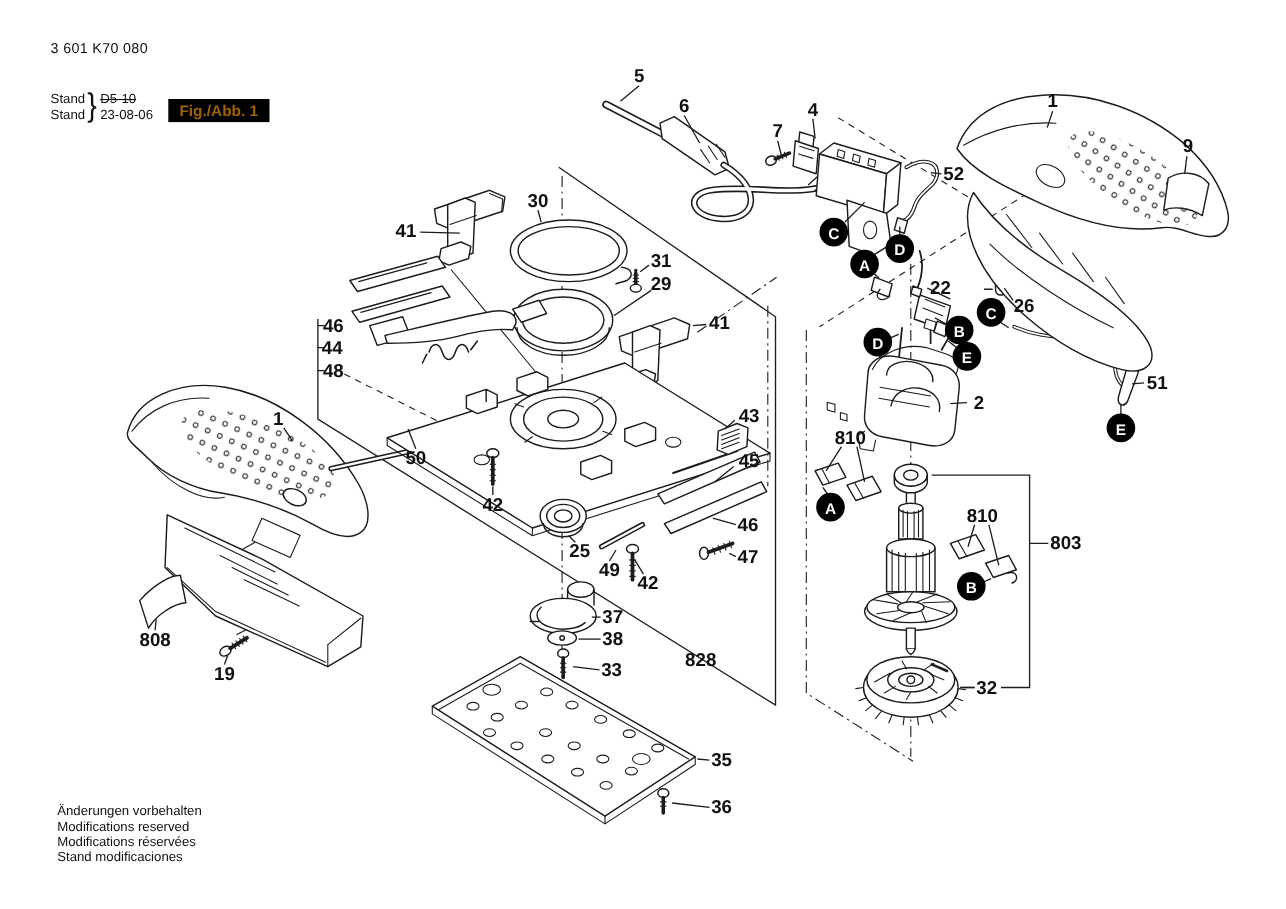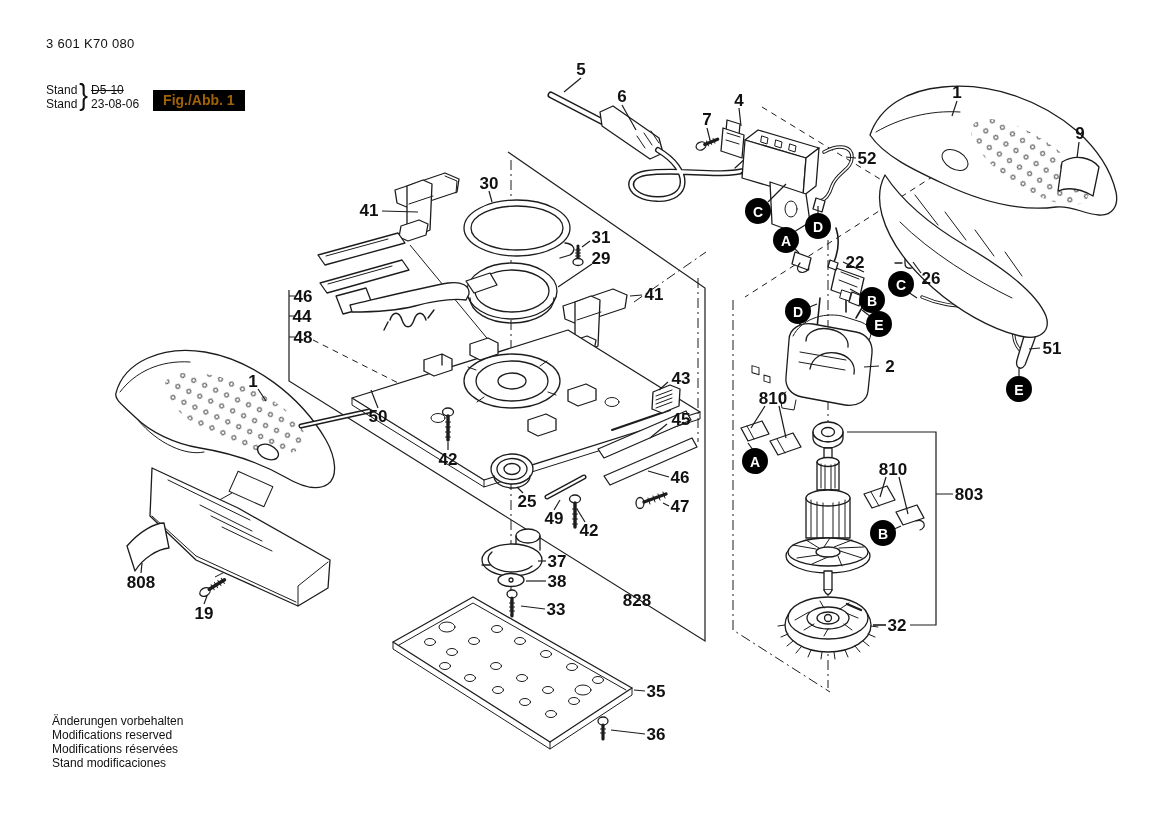--- a/index.html
+++ b/index.html
@@ -7,21 +7,21 @@
         font-family:"Liberation Sans",sans-serif;color:#111;}
   .title-block{position:absolute;left:46px;top:36px;}
   .partno{font-size:13px;letter-spacing:.3px;}
   .issue-row{display:flex;align-items:flex-end;margin-top:29px;}
   .issue-labels{display:flex;flex-direction:column;font-size:12px;line-height:14px;}
   .brace{font-size:26px;font-weight:400;margin:0 3px 0 2px;transform:scaleY(1.15);}
   .issue-values{display:flex;flex-direction:column;font-size:12px;line-height:14px;}
   .strike{text-decoration:line-through;}
   .figbox{background:#000;color:#a16207;font-weight:bold;font-size:14px;
           padding:2px 10px 3px 10px;margin-left:14px;}
-  .footer{position:absolute;left:52px;top:714px;font-size:12px;line-height:14px;}
+  .footer{position:absolute;left:52px;top:730px;font-size:12px;line-height:14px;}
   svg{position:absolute;left:0;top:0;}
   .callout-text{font:bold 17px "Liberation Sans",sans-serif;text-anchor:middle;
                 dominant-baseline:central;fill:#111;}
   .marker-text{font:bold 14px "Liberation Sans",sans-serif;text-anchor:middle;
                dominant-baseline:central;fill:#fff;}
 </style>
 </head>
 <body>
 
 <div class="page">

